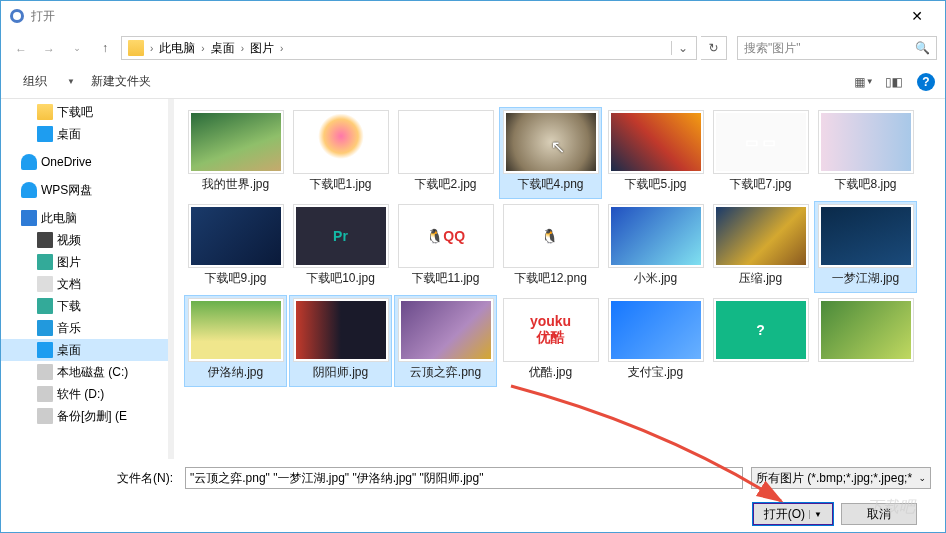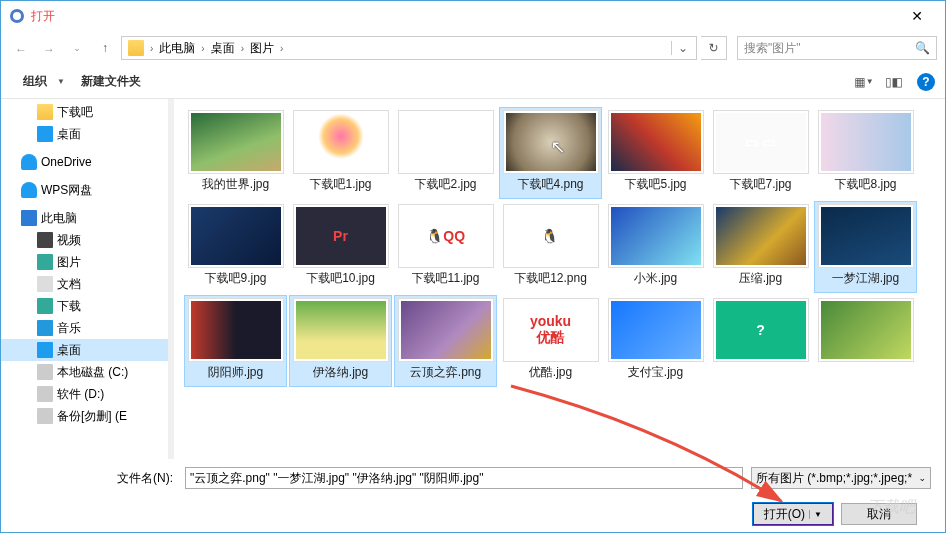--- a/index.html
+++ b/index.html
@@ -1,33 +1,33 @@
 <!DOCTYPE html>
 <html><head>
 <meta charset="utf-8">
 <style>
 * { box-sizing: border-box; margin: 0; padding: 0; font-family: "Microsoft YaHei", "Segoe UI", sans-serif; font-size: 12px; }
 body { background: #fff; width: 946px; height: 533px; overflow: hidden; border: 1px solid #4a9fd6; position: relative; }
 .titlebar { height: 30px; display: flex; align-items: center; padding: 0 8px; }
 .titlebar .appicon { width: 16px; height: 16px; margin-right: 6px; }
-.titlebar .title { flex: 1; color: #ef4444; }
+.titlebar .title { flex: 1; color: #737373; }
 .titlebar .close { width: 40px; height: 28px; display: flex; align-items: center; justify-content: center; cursor: pointer; font-size: 14px; }
 .navrow { height: 34px; display: flex; align-items: center; padding: 0 8px; gap: 4px; }
 .navbtn { width: 24px; height: 24px; display: flex; align-items: center; justify-content: center; color: #999; border-radius: 2px; }
 .navbtn.up { color: #555; }
 .pathbar { flex: 1; height: 24px; border: 1px solid #ccc; background: #fff; display: flex; align-items: center; padding: 0 2px; }
 .pathbar .seg { padding: 0 4px; height: 100%; display: flex; align-items: center; gap: 2px; }
 .pathbar .chev { color: #666; font-size: 10px; padding: 0 2px; }
 .pathspacer { flex: 1; }
 .pathdrop { border-left: 1px solid #ccc; padding: 0 6px; color: #666; }
 .pathrefresh { width: 26px; height: 24px; border: 1px solid #ccc; border-left: none; display: flex; align-items: center; justify-content: center; color: #555; }
 .searchbox { width: 200px; height: 24px; border: 1px solid #ccc; margin-left: 6px; display: flex; align-items: center; padding: 0 6px; color: #888; }
 .searchbox .sicon { margin-left: auto; color: #888; }
 .toolbar { height: 34px; border-bottom: 1px solid #e5e5e5; display: flex; align-items: center; padding: 0 10px 0 16px; gap: 4px; background: #fff; }
-.toolbar .tbtn { padding: 2px 6px; display: flex; align-items: center; gap: 10px; color: #333; font-weight: bold; }
+.toolbar .tbtn { padding: 2px 6px; display: flex; align-items: center; gap: 20px; color: #333; }
 .toolbar .tdrop { font-size: 8px; color: #555; }
 .toolbar .spacer { flex: 1; }
 .toolbar .viewbtn { width: 26px; height: 22px; border: 1px solid transparent; display: flex; align-items: center; justify-content: center; color: #555; }
 .helpicon { width: 18px; height: 18px; background: #0078d7; color: #fff; border-radius: 50%; display: flex; align-items: center; justify-content: center; font-weight: bold; margin-left: 6px; }
 .mainarea { display: flex; height: 360px; }
 .sidebar { width: 167px; overflow: hidden; padding-top: 2px; }
 .tvitem { height: 22px; display: flex; align-items: center; padding-left: 20px; gap: 4px; cursor: default; white-space: nowrap; }
 .tvitem.sel { background: #cce8ff; }
 .tvitem.lvl1 { padding-left: 36px; }
 .tvgap { height: 6px; }
@@ -221,21 +221,21 @@
         <div class="fname">下载吧8.jpg</div>
       </div>
       <div class="fileitem">
         <div class="thumb">
           <div class="thumb-inner" style="background: linear-gradient(135deg, rgb(26, 58, 106), rgb(10, 26, 58));"></div>
         </div>
         <div class="fname">下载吧9.jpg</div>
       </div>
       <div class="fileitem">
         <div class="thumb">
-          <div class="thumb-inner" style="background: rgb(42, 42, 58); display: flex; align-items: center; justify-content: center; color: #ef4444; font-weight: bold; font-size: 14px; white-space: pre; text-align: center;">Pr</div>
+          <div class="thumb-inner" style="background: rgb(42, 42, 58); display: flex; align-items: center; justify-content: center; color: #14b8a6; font-weight: bold; font-size: 14px; white-space: pre; text-align: center;">Pr</div>
         </div>
         <div class="fname">下载吧10.jpg</div>
       </div>
       <div class="fileitem">
         <div class="thumb">
           <div class="thumb-inner" style="background: rgb(255, 255, 255); display: flex; align-items: center; justify-content: center; color: rgb(224, 48, 48); font-weight: bold; font-size: 14px; white-space: pre; text-align: center;">🐧QQ</div>
         </div>
         <div class="fname">下载吧11.jpg</div>
       </div>
       <div class="fileitem">
@@ -257,29 +257,29 @@
         <div class="fname">压缩.jpg</div>
       </div>
       <div class="fileitem sel">
         <div class="thumb">
           <div class="thumb-inner" style="background: linear-gradient(160deg, rgb(10, 42, 74), rgb(26, 74, 122));"></div>
         </div>
         <div class="fname">一梦江湖.jpg</div>
       </div>
       <div class="fileitem sel">
         <div class="thumb">
+          <div class="thumb-inner" style="background: linear-gradient(rgb(106, 176, 76), rgb(240, 230, 140) 70%);"></div>
+        </div>
+        <div class="fname">伊洛纳.jpg</div>
+      </div>
+      <div class="fileitem sel">
+        <div class="thumb">
           <div class="thumb-inner" style="background: linear-gradient(90deg, rgb(192, 57, 43), rgb(26, 26, 42) 50%);"></div>
         </div>
         <div class="fname">阴阳师.jpg</div>
-      </div>
-      <div class="fileitem sel">
-        <div class="thumb">
-          <div class="thumb-inner" style="background: linear-gradient(rgb(106, 176, 76), rgb(240, 230, 140) 70%);"></div>
-        </div>
-        <div class="fname">伊洛纳.jpg</div>
       </div>
       <div class="fileitem sel">
         <div class="thumb">
           <div class="thumb-inner" style="background: linear-gradient(135deg, rgb(106, 74, 138), rgb(176, 138, 192) 60%, rgb(212, 168, 48));"></div>
         </div>
         <div class="fname">云顶之弈.png</div>
       </div>
       <div class="fileitem">
         <div class="thumb">
           <div class="thumb-inner" style="background: rgb(255, 255, 255); display: flex; align-items: center; justify-content: center; color: rgb(224, 48, 48); font-weight: bold; font-size: 14px; white-space: pre; text-align: center;">youku

